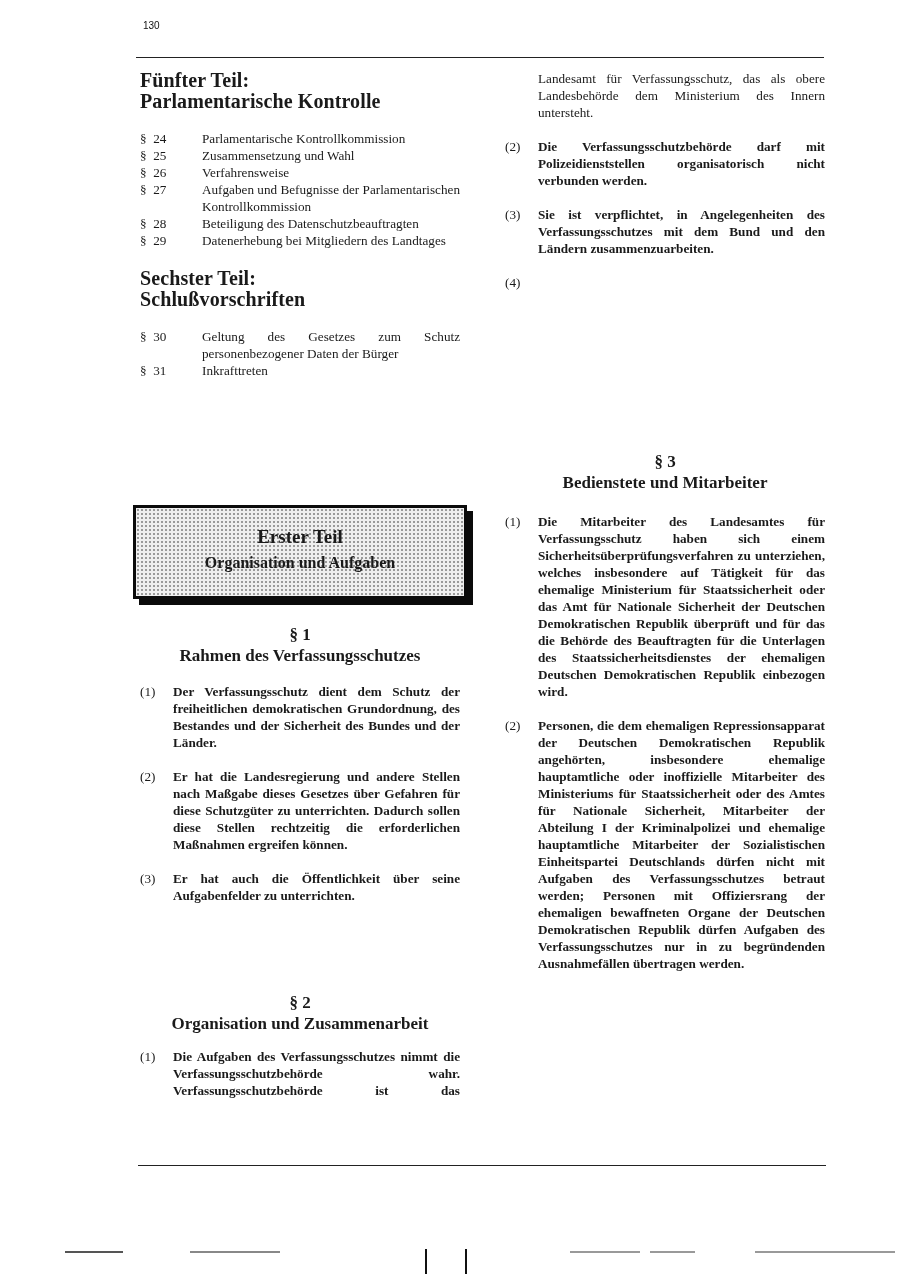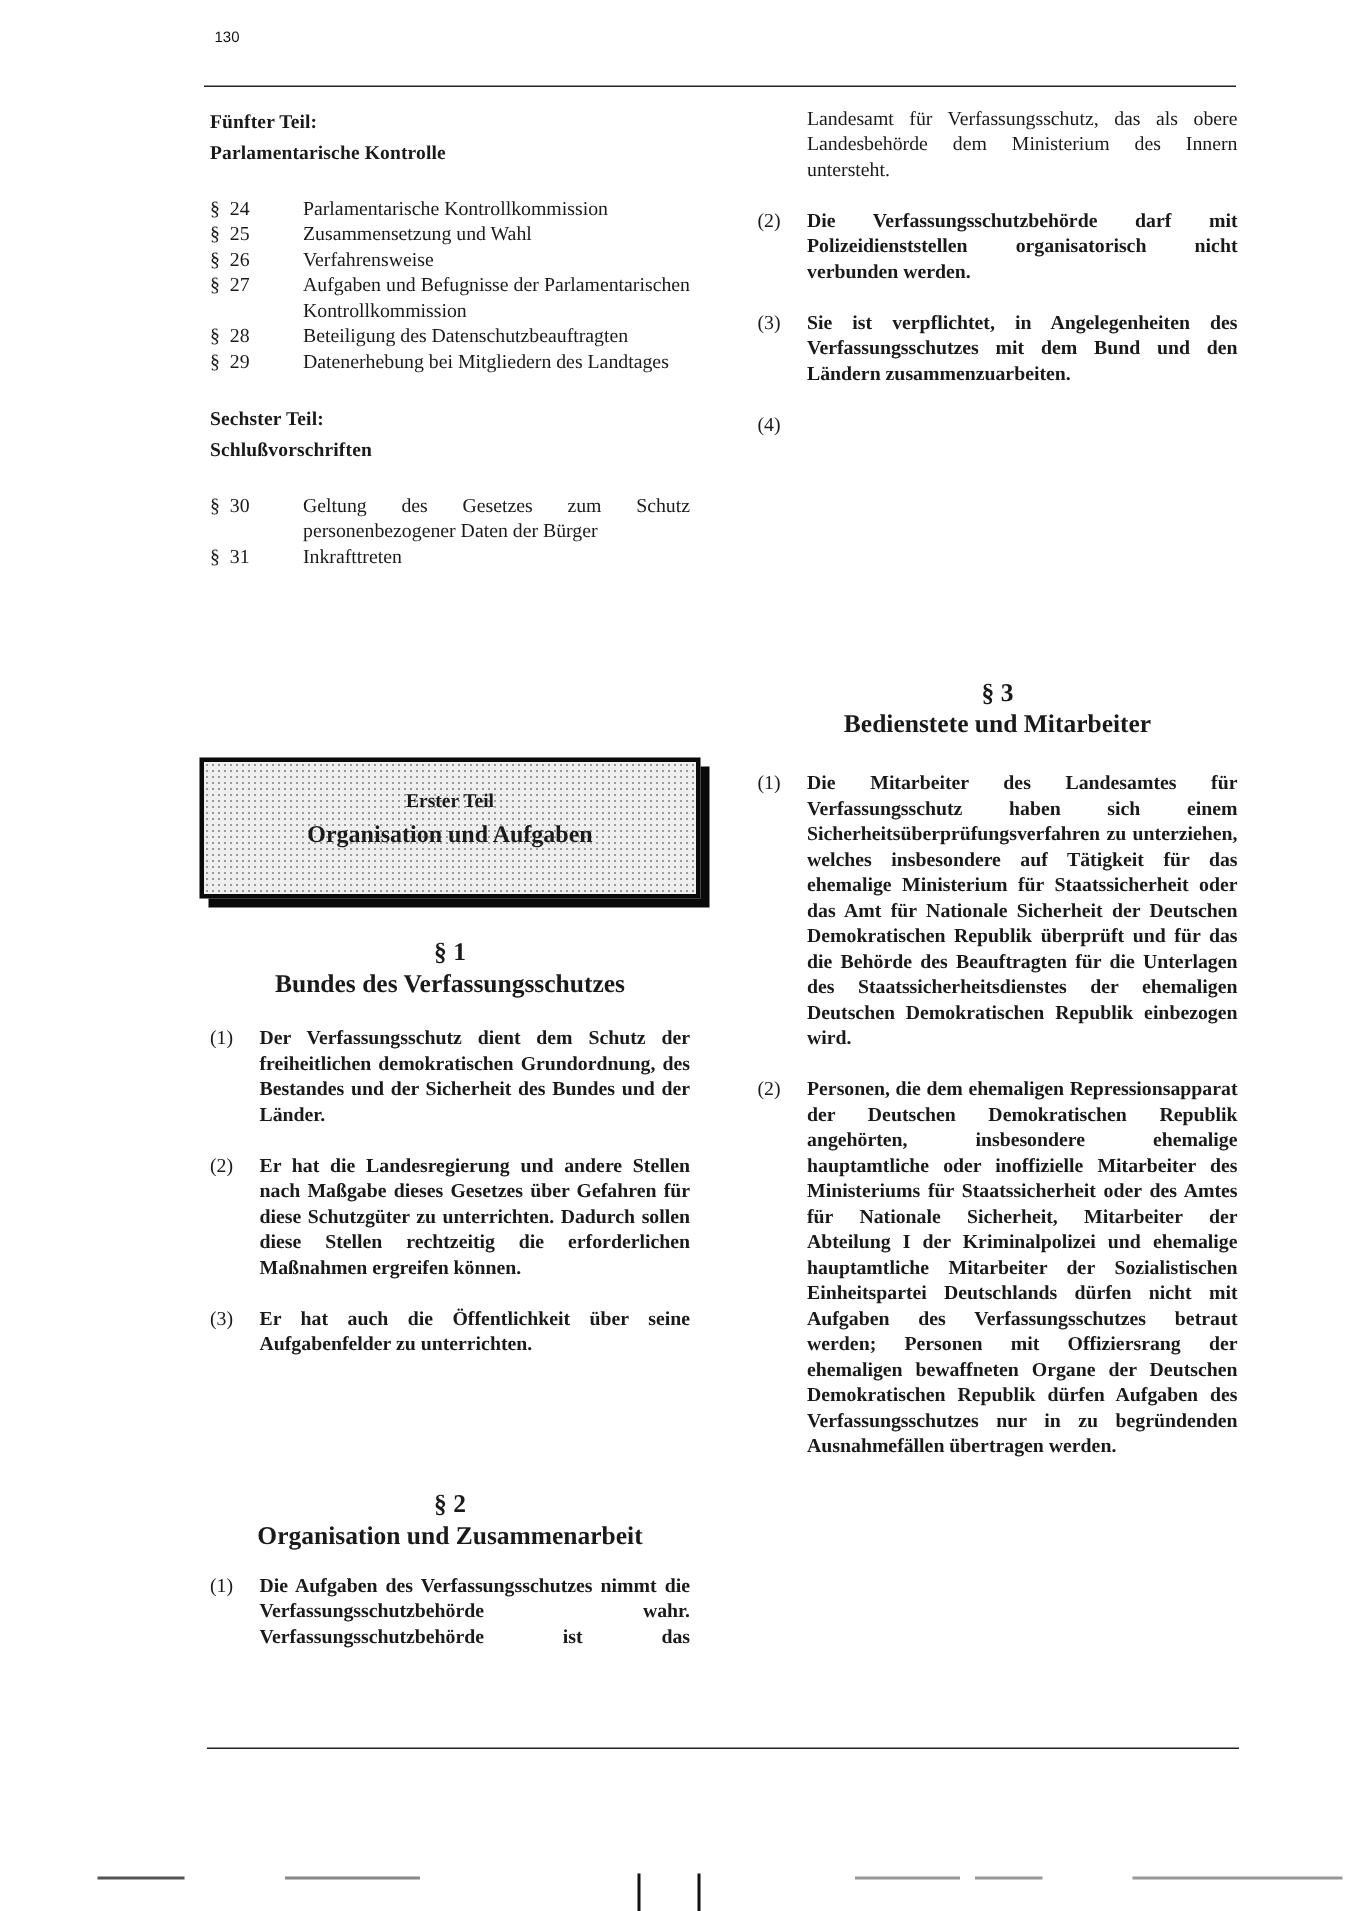--- a/index.html
+++ b/index.html
@@ -19,21 +19,21 @@
   }
   .rule-bottom {
     position: absolute; left: 138px; top: 1165px; width: 688px; height: 0;
     border-top: 1.5px solid #222;
   }
   .col { position: absolute; width: 320px; font-size: 13.2px; line-height: 17px; }
   .col-left { left: 140px; top: 70px; }
   .col-right { left: 505px; top: 70px; }
 
   .part-heading {
-    font-weight: bold; font-size: 13px; line-height: 21px; margin: 0;
+    font-weight: bold; font-size: 20px; line-height: 21px; margin: 0;
     letter-spacing: 0.1px;
   }
   .toc { margin: 18px 0 0 0; padding: 0; list-style: none; }
   .toc-row { display: flex; }
   .toc-num { width: 62px; flex-shrink: 0; white-space: pre; }
   .toc-title { flex: 1; text-align: justify; }
 
   .section-heading {
     text-align: center; font-weight: bold; font-size: 17px; line-height: 21px;
     margin: 0;
@@ -49,21 +49,21 @@
     background: #0a0a0a;
   }
   .box {
     position: absolute; left: 0; top: 0; width: 328px; height: 88px;
     border: 3px solid #0a0a0a;
     background-color: #efefef;
     background-image: radial-gradient(#9a9a9a 0.8px, transparent 1px);
     background-size: 4px 4px;
     text-align: center;
   }
-  .box-line1 { display: block; margin-top: 18px; font-weight: bold; font-size: 13px; }
+  .box-line1 { display: block; margin-top: 18px; font-weight: bold; font-size: 19px; }
   .box-line2 { display: block; margin-top: 6px; font-weight: bold; font-size: 16px; }
 
   .footer-marks { position: absolute; top: 1251px; height: 2px; background: #555; }
   .footer-bar { position: absolute; top: 1249px; width: 2px; height: 25px; background: #111; }
 </style>
 </head>
 <body>
 
 <div class="page-number">130</div>
 <div class="rule-top"></div>
@@ -124,21 +124,21 @@
   <div class="box-shadow"></div>
   <div class="box">
     <span class="box-line1">Erster Teil</span>
     <span class="box-line2">Organisation und Aufgaben</span>
   </div>
 </div>
 
 <div class="col" style="left:140px; top:624px;">
   <h3 class="section-heading">
     <span>§ 1</span><br>
-    <span>Bundes des Verfassungsschutzes</span>
+    <span>Rahmen des Verfassungsschutzes</span>
   </h3>
   <div style="margin-top:17px;">
     <p class="para">
         <span class="para-num">(1)</span>
         <span class="para-text">Der Verfassungsschutz dient dem Schutz der freiheitlichen demokratischen Grundordnung, des Bestandes und der Sicherheit des Bundes und der Länder.</span>
       </p>
     <p class="para" style="margin-top:17px;">
         <span class="para-num">(2)</span>
         <span class="para-text">Er hat die Landesregierung und andere Stellen nach Maßgabe dieses Gesetzes über Gefahren für diese Schutzgüter zu unterrichten. Dadurch sollen diese Stellen rechtzeitig die erforderlichen Maßnahmen ergreifen können.</span>
       </p>

